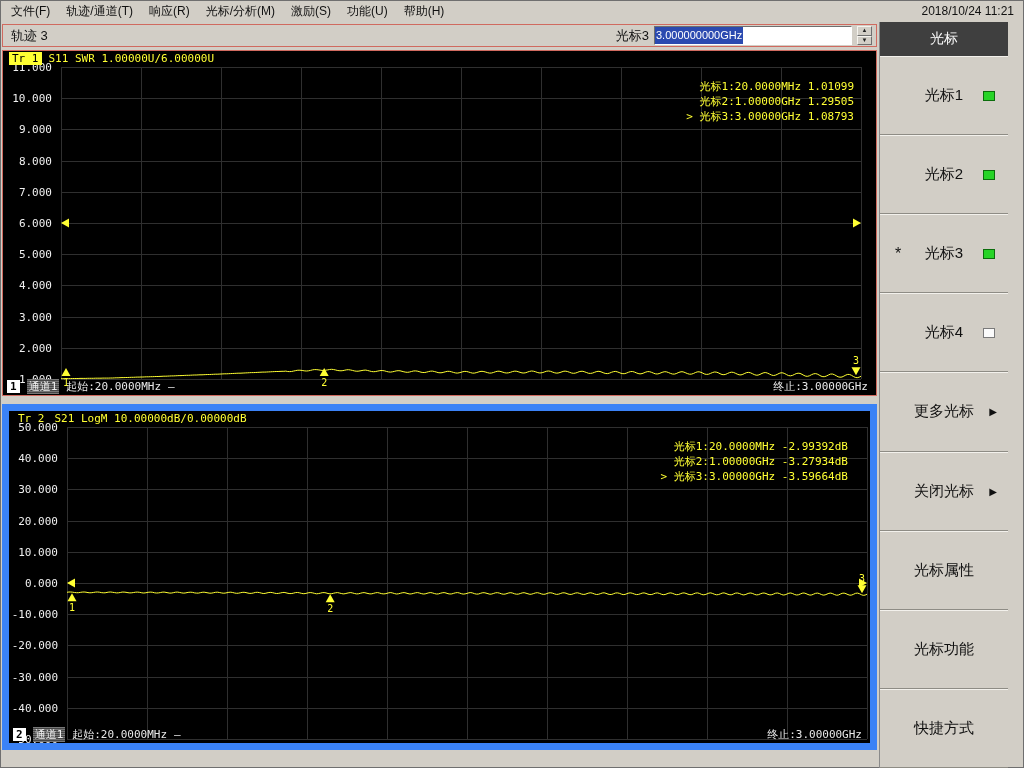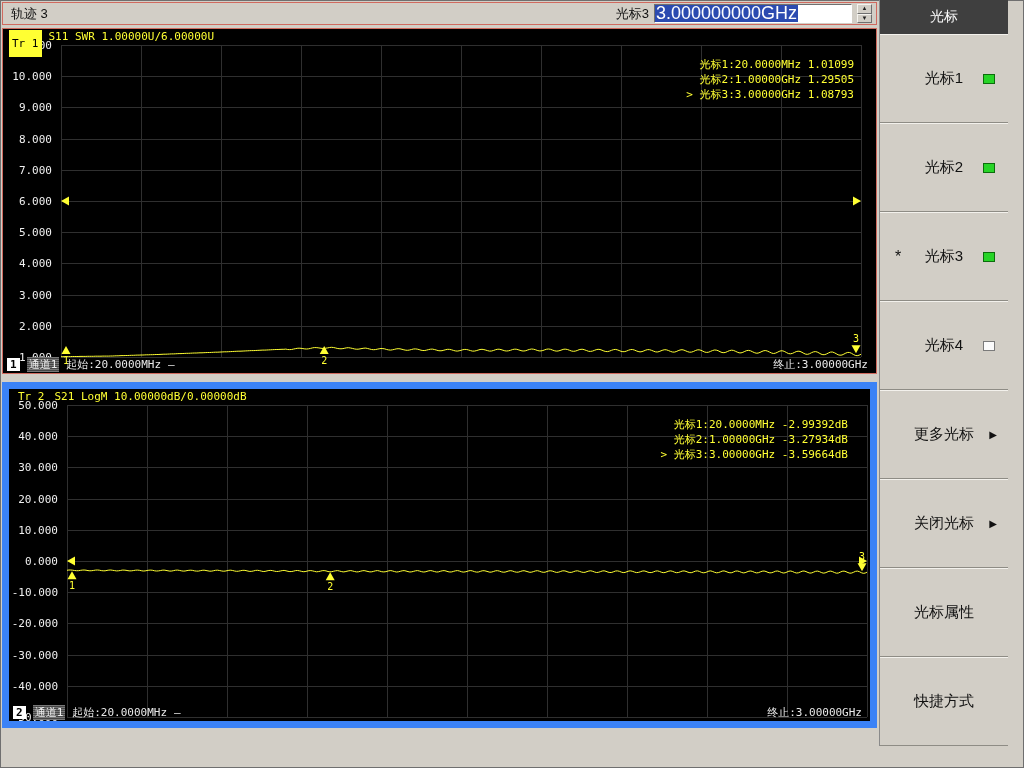--- a/index.html
+++ b/index.html
@@ -17,32 +17,32 @@
   .content { display:flex; height:746px; }
   .main-left { width:879px; position:relative; }
   
   .toolbar { margin:2px 2px 3px 2px; height:23px; border:1px solid var(--activeborder,#d06a5f);
              display:flex; align-items:center; font-size:13px; position:relative; }
   .toolbar-title { padding-left:8px; color:#111; }
   .marker-entry { position:absolute; right:4px; top:1px; display:flex; align-items:center; gap:5px; height:19px; }
   .marker-entry-label { font-size:13px; color:#111; }
   .entry-box { width:198px; height:19px; background:#fff; border:1px solid #6f6f6f;
                border-right-color:#fff; border-bottom-color:#fff; display:flex; align-items:center;
-               font-size:18px; overflow:hidden; }
+               font-size:11px; overflow:hidden; }
   .entry-sel { background:var(--sel,#2b4ab0); color:#fff; padding:0 1px; line-height:17px; white-space:pre; }
   .spinner { width:15px; height:19px; display:flex; flex-direction:column; }
   .spin { flex:1; background:#d2cec6; border:1px solid #f5f3ee; border-right-color:#6f6f6f; border-bottom-color:#6f6f6f;
           font-size:6px; line-height:7px; text-align:center; color:#222; cursor:default; overflow:hidden; }
   
   .chart { position:relative; height:346px; margin:0 2px; background:#000; }
   .chart.active { border:1px solid var(--activeborder,#d06a5f); }
   .chart.inactive { border:7px solid #3b82f6; margin-top:8px; }
   .chart-title { position:absolute; left:6px; top:1px; font:11px "DejaVu Sans Mono", monospace;
                  color:var(--trace,#ffff33); display:flex; gap:7px; z-index:3; }
-  .tr-hl { background:var(--trace,#ffff33); color:#000; padding:7px 3px; }
+  .tr-hl { background:var(--trace,#ffff33); color:#000; padding:0 3px; }
   .tr-plain { color:var(--trace,#ffff33); padding:0 3px; }
   .ylabels { position:absolute; left:0; top:0; width:55px; height:100%; }
   .ytick { position:absolute; right:6px; font:11px "DejaVu Sans Mono", monospace; color:#f0f0f0; }
   .plot { position:absolute; left:58px; top:16px; width:800px; height:312px; }
   .plot svg { overflow:visible; display:block; }
   .readout { position:absolute; top:28px; right:22px; text-align:right;
              font:11px "DejaVu Sans Mono", monospace; color:var(--trace,#ffff33);
              line-height:15px; white-space:pre; z-index:2; }
   .status { position:absolute; left:4px; right:8px; bottom:2px; height:14px; display:flex; align-items:center;
             font:11px "DejaVu Sans Mono", monospace; color:#e8e8e8; gap:7px; }
@@ -62,20 +62,32 @@
   .led.on  { background:var(--led,#27d427); border:1px solid #0c6d0c; }
   .led.off { background:#fbfbfb; border:1px solid #7a7a7a; }
   .star { position:absolute; left:15px; font-size:16px; }
   .arrow { position:absolute; right:11px; font-size:10px; color:#111; }
 </style>
 </head>
 <body>
 
 <div class="app">
 
+  <div class="menubar">
+    <div id="menu-items" style="display:flex;">
+        <div class="menu-item">文件(F)</div>
+        <div class="menu-item">轨迹/通道(T)</div>
+        <div class="menu-item">响应(R)</div>
+        <div class="menu-item">光标/分析(M)</div>
+        <div class="menu-item">激励(S)</div>
+        <div class="menu-item">功能(U)</div>
+        <div class="menu-item">帮助(H)</div>
+      </div>
+    <div class="datetime">2018/10/24 11:21</div>
+  </div>
 
   <div class="content">
     <div class="main-left">
 
       <div class="toolbar">
         <span class="toolbar-title">轨迹 3</span>
         <div class="marker-entry">
           <span class="marker-entry-label">光标3</span>
           <div class="entry-box">
             <span class="entry-sel">3.000000000GHz</span>
@@ -240,19 +252,22 @@
             <span class="arrow">▶</span>
           </div>
           <div class="skey">
             <span>关闭光标</span>
             <span class="arrow">▶</span>
           </div>
           <div class="skey">
             <span>光标属性</span>
           </div>
           <div class="skey">
+            <span>光标功能</span>
+          </div>
+          <div class="skey">
             <span>快捷方式</span>
           </div>
         </div>
     </div>
   </div>
 
 </div>
 
 </body></html>

